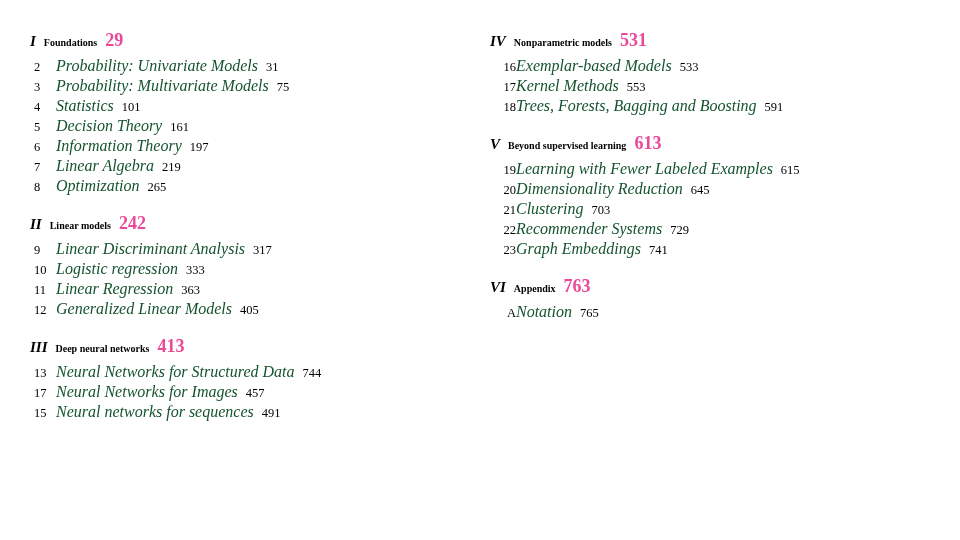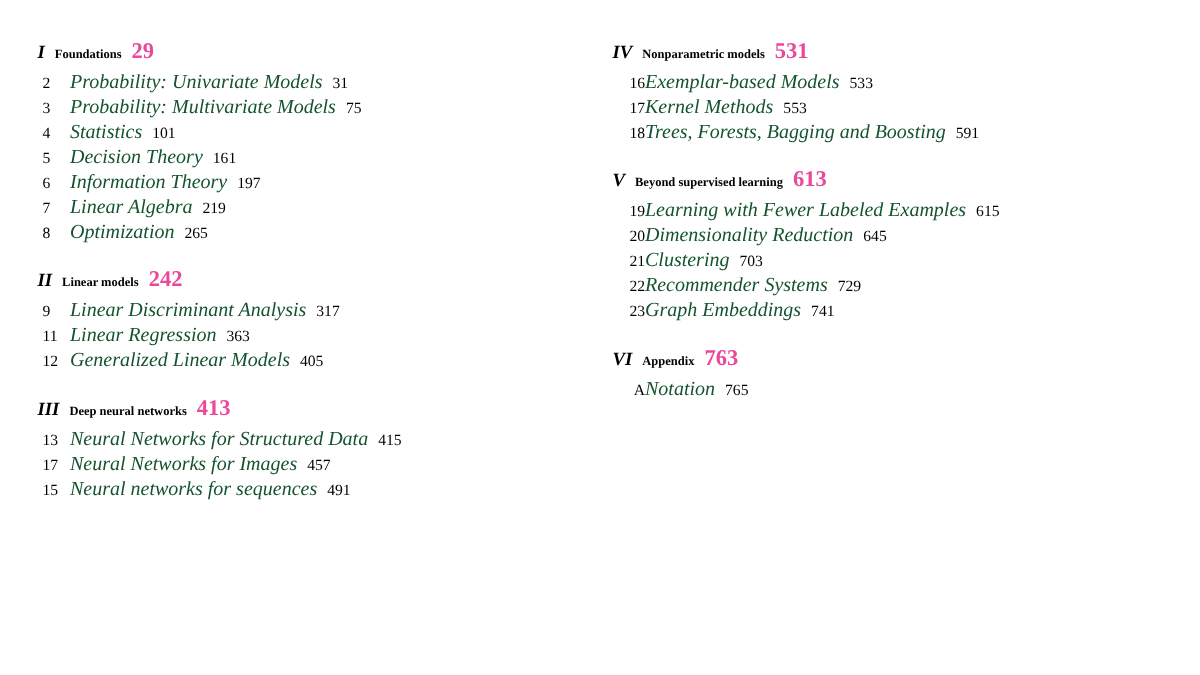--- a/index.html
+++ b/index.html
@@ -156,40 +156,45 @@
           <span class="section-roman">II</span>
           <span class="section-title">Linear models</span>
           <span class="section-page">242</span>
         </div>
         <div class="chapter-entry">
           <span class="ch-num">9</span>
           <span class="ch-title">Linear Discriminant Analysis</span>
           <span class="ch-page">317</span>
         </div>
         <div class="chapter-entry">
+          <span class="ch-num">10</span>
+          <span class="ch-title">Logistic regression</span>
+          <span class="ch-page">333</span>
+        </div>
+        <div class="chapter-entry">
           <span class="ch-num">11</span>
           <span class="ch-title">Linear Regression</span>
           <span class="ch-page">363</span>
         </div>
         <div class="chapter-entry">
           <span class="ch-num">12</span>
           <span class="ch-title">Generalized Linear Models</span>
           <span class="ch-page">405</span>
         </div>
       </div>
       <div class="section-block">
         <div class="section-header">
           <span class="section-roman">III</span>
           <span class="section-title">Deep neural networks</span>
           <span class="section-page">413</span>
         </div>
         <div class="chapter-entry">
           <span class="ch-num">13</span>
           <span class="ch-title">Neural Networks for Structured Data</span>
-          <span class="ch-page">415</span>
+          <span class="ch-page">744</span>
         </div>
         <div class="chapter-entry">
           <span class="ch-num">17</span>
           <span class="ch-title">Neural Networks for Images</span>
           <span class="ch-page">457</span>
         </div>
         <div class="chapter-entry">
           <span class="ch-num">15</span>
           <span class="ch-title">Neural networks for sequences</span>
           <span class="ch-page">491</span>

